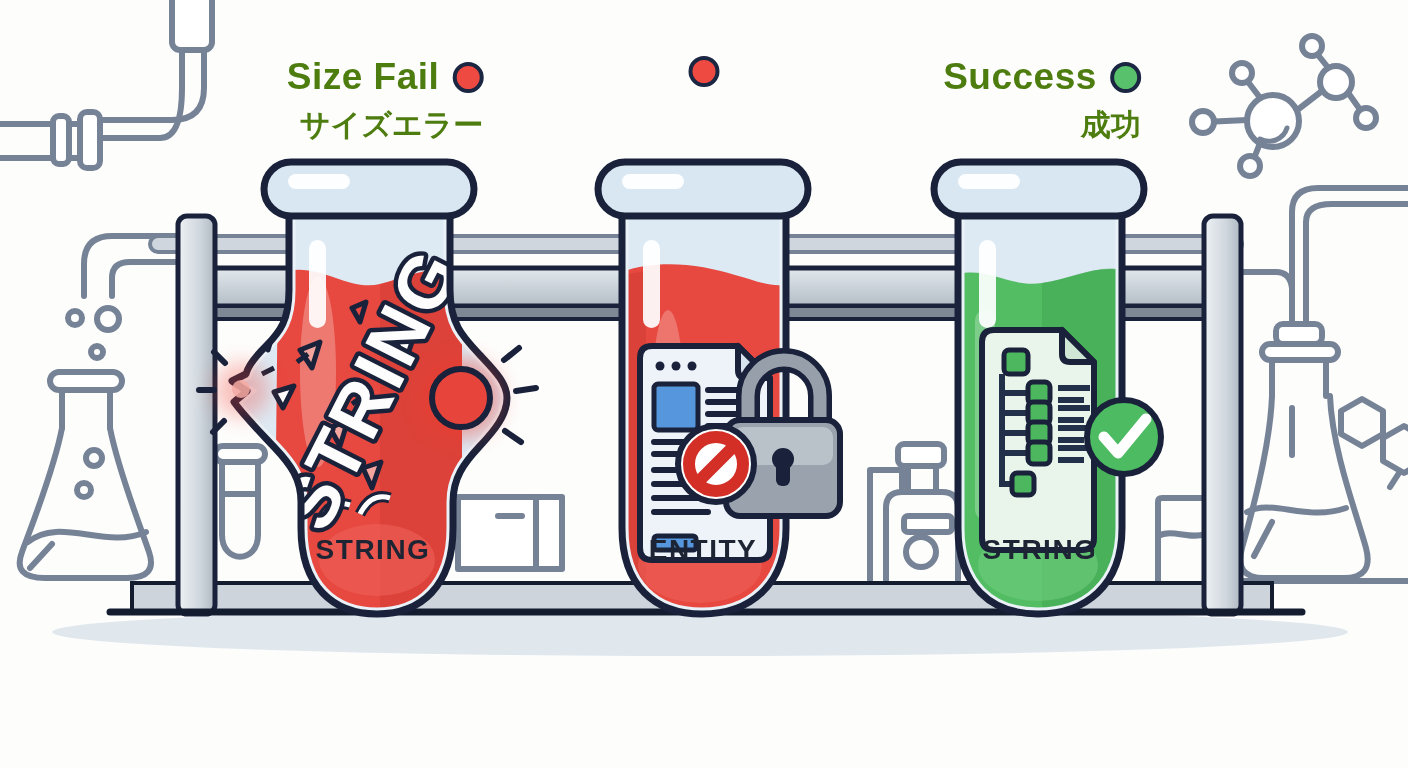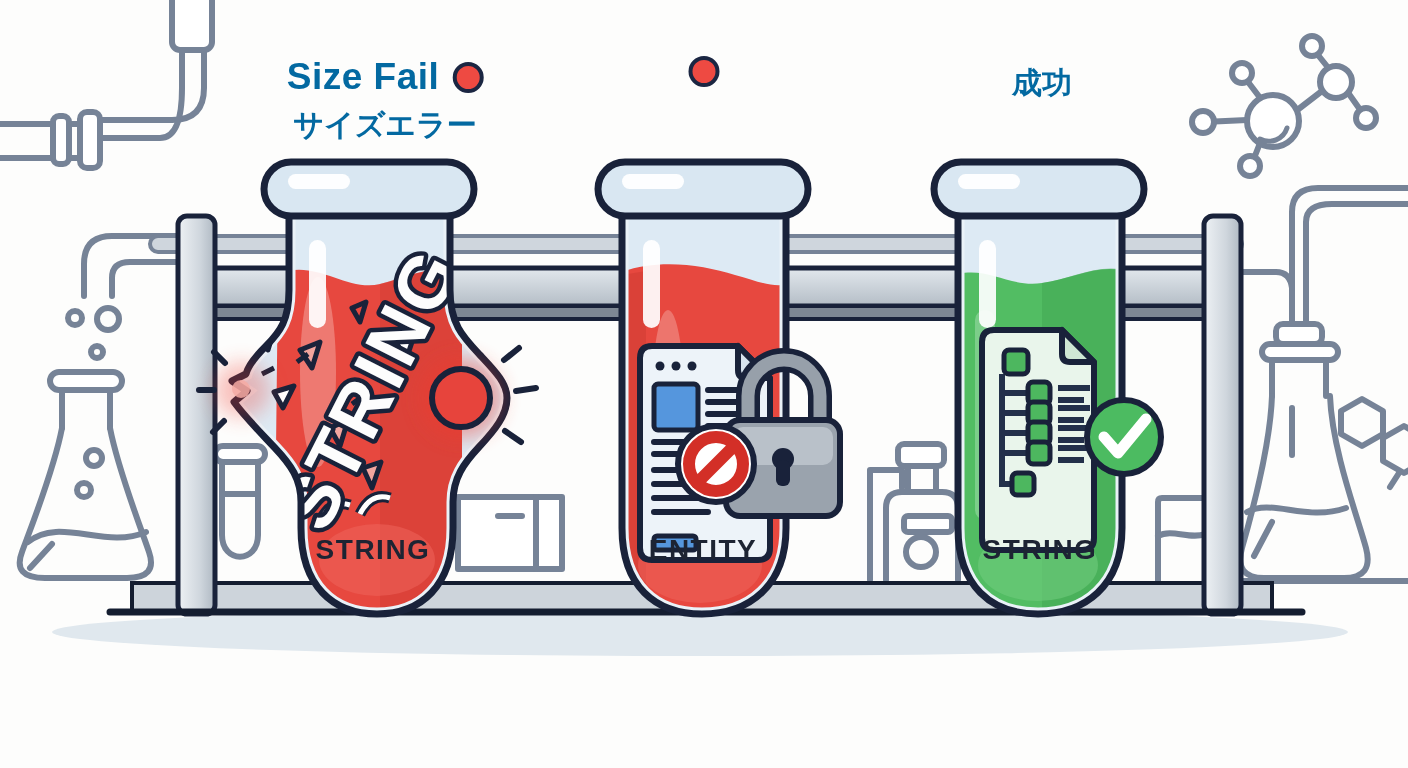--- a/index.html
+++ b/index.html
@@ -3,21 +3,21 @@
 <meta charset="utf-8">
 <style>
   html,body{margin:0;padding:0;background:#ffffff;}
   .stage{
     position:relative;width:1408px;height:768px;overflow:hidden;
     background:#fdfdfc;font-family:"Liberation Sans",sans-serif;
   }
   .stage svg{position:absolute;left:0;top:0;}
   .col-header{
     position:absolute;top:56px;transform:translateX(-50%);
-    text-align:center;color:#0369a1;white-space:nowrap;
+    text-align:right;color:#4d7c0f;white-space:nowrap;
   }
   .col-header .en{
     display:flex;align-items:center;justify-content:center;gap:13px;
     font-size:37px;font-weight:800;letter-spacing:.5px;
   }
   .col-header .dot{
     width:31px;height:31px;border-radius:50%;
     border:4px solid #1b2642;box-sizing:border-box;display:inline-block;
   }
   .col-header .jp{font-size:30px;font-weight:700;margin-top:7px;}
@@ -291,20 +291,24 @@
   <div class="jp">サイズエラー</div>
 </div>
 
 <div class="col-header" style="left:704px">
   <div class="en">
     <span class="dot" style="background: rgb(238, 74, 66);"></span>
   </div>
 </div>
 
 <div class="col-header" style="left:1042px">
+  <div class="en">
+    <span>Success</span>
+    <span class="dot" style="background: rgb(87, 193, 107);"></span>
+  </div>
   <div class="jp">成功</div>
 </div>
 
 <div class="tube-label" style="left:373px">STRING</div>
 <div class="tube-label" style="left:703px">ENTITY</div>
 <div class="tube-label" style="left:1040px">STRING</div>
 
 </div>
 
 </body></html>

